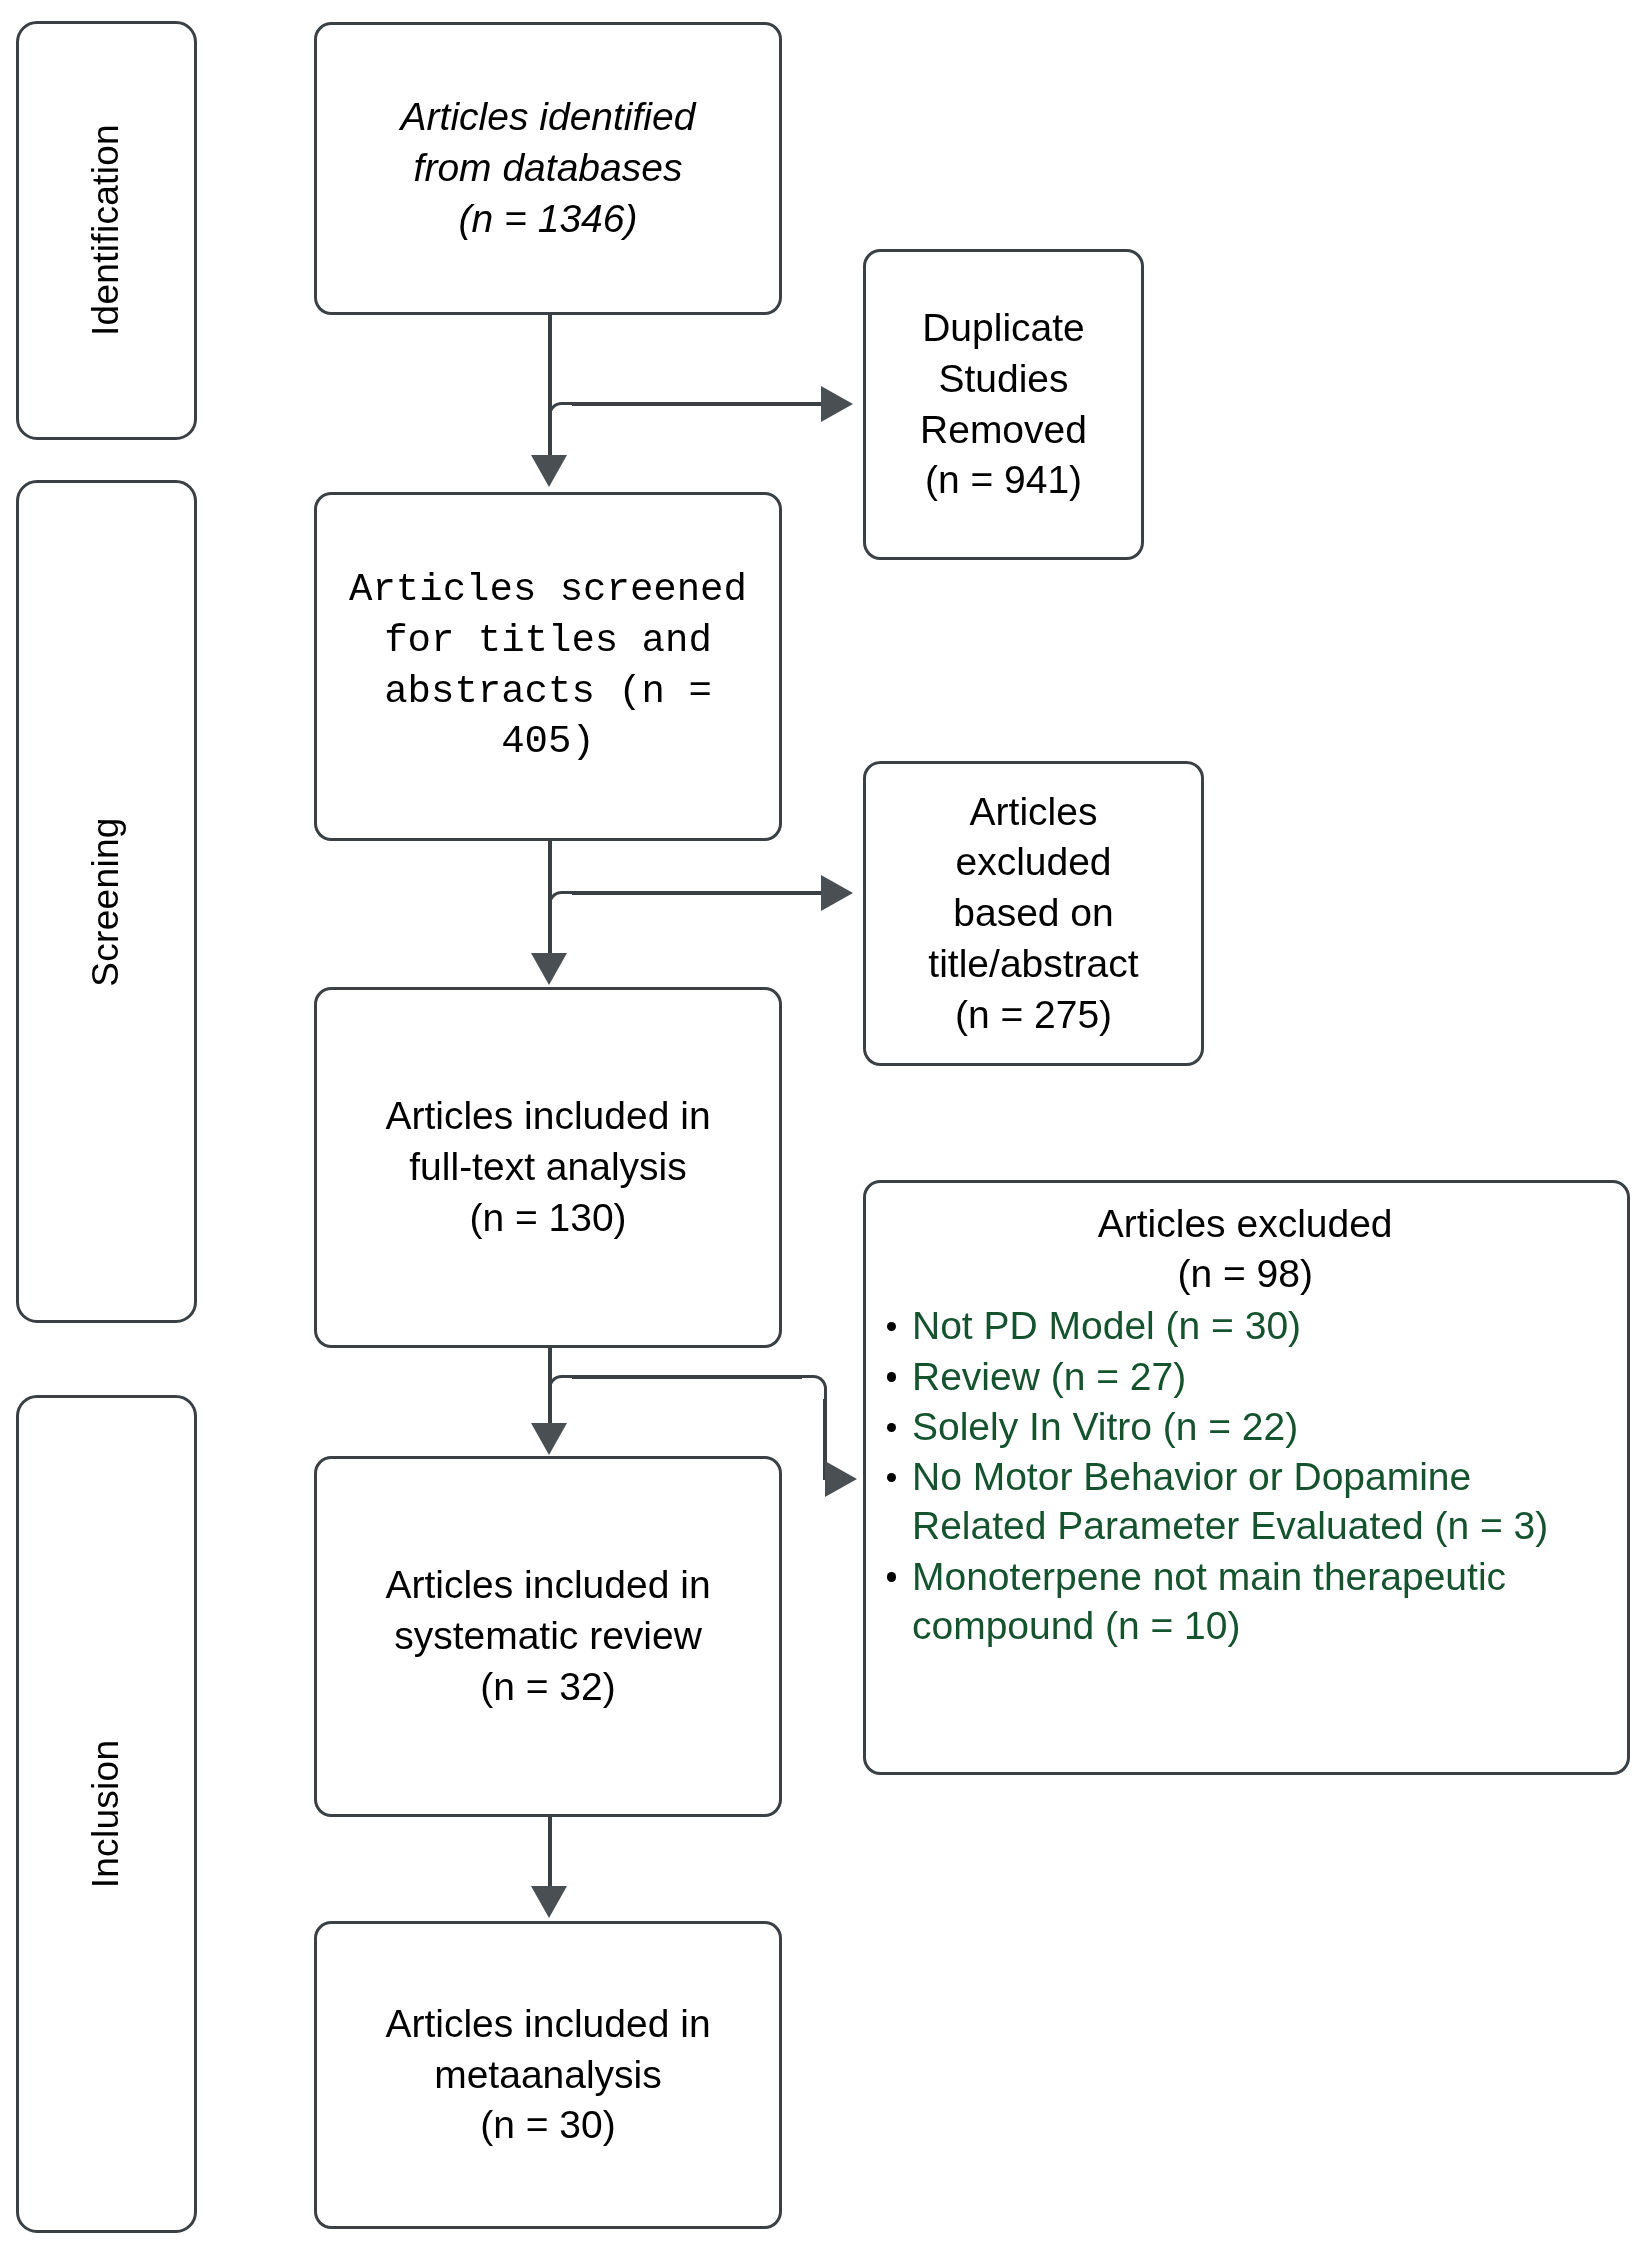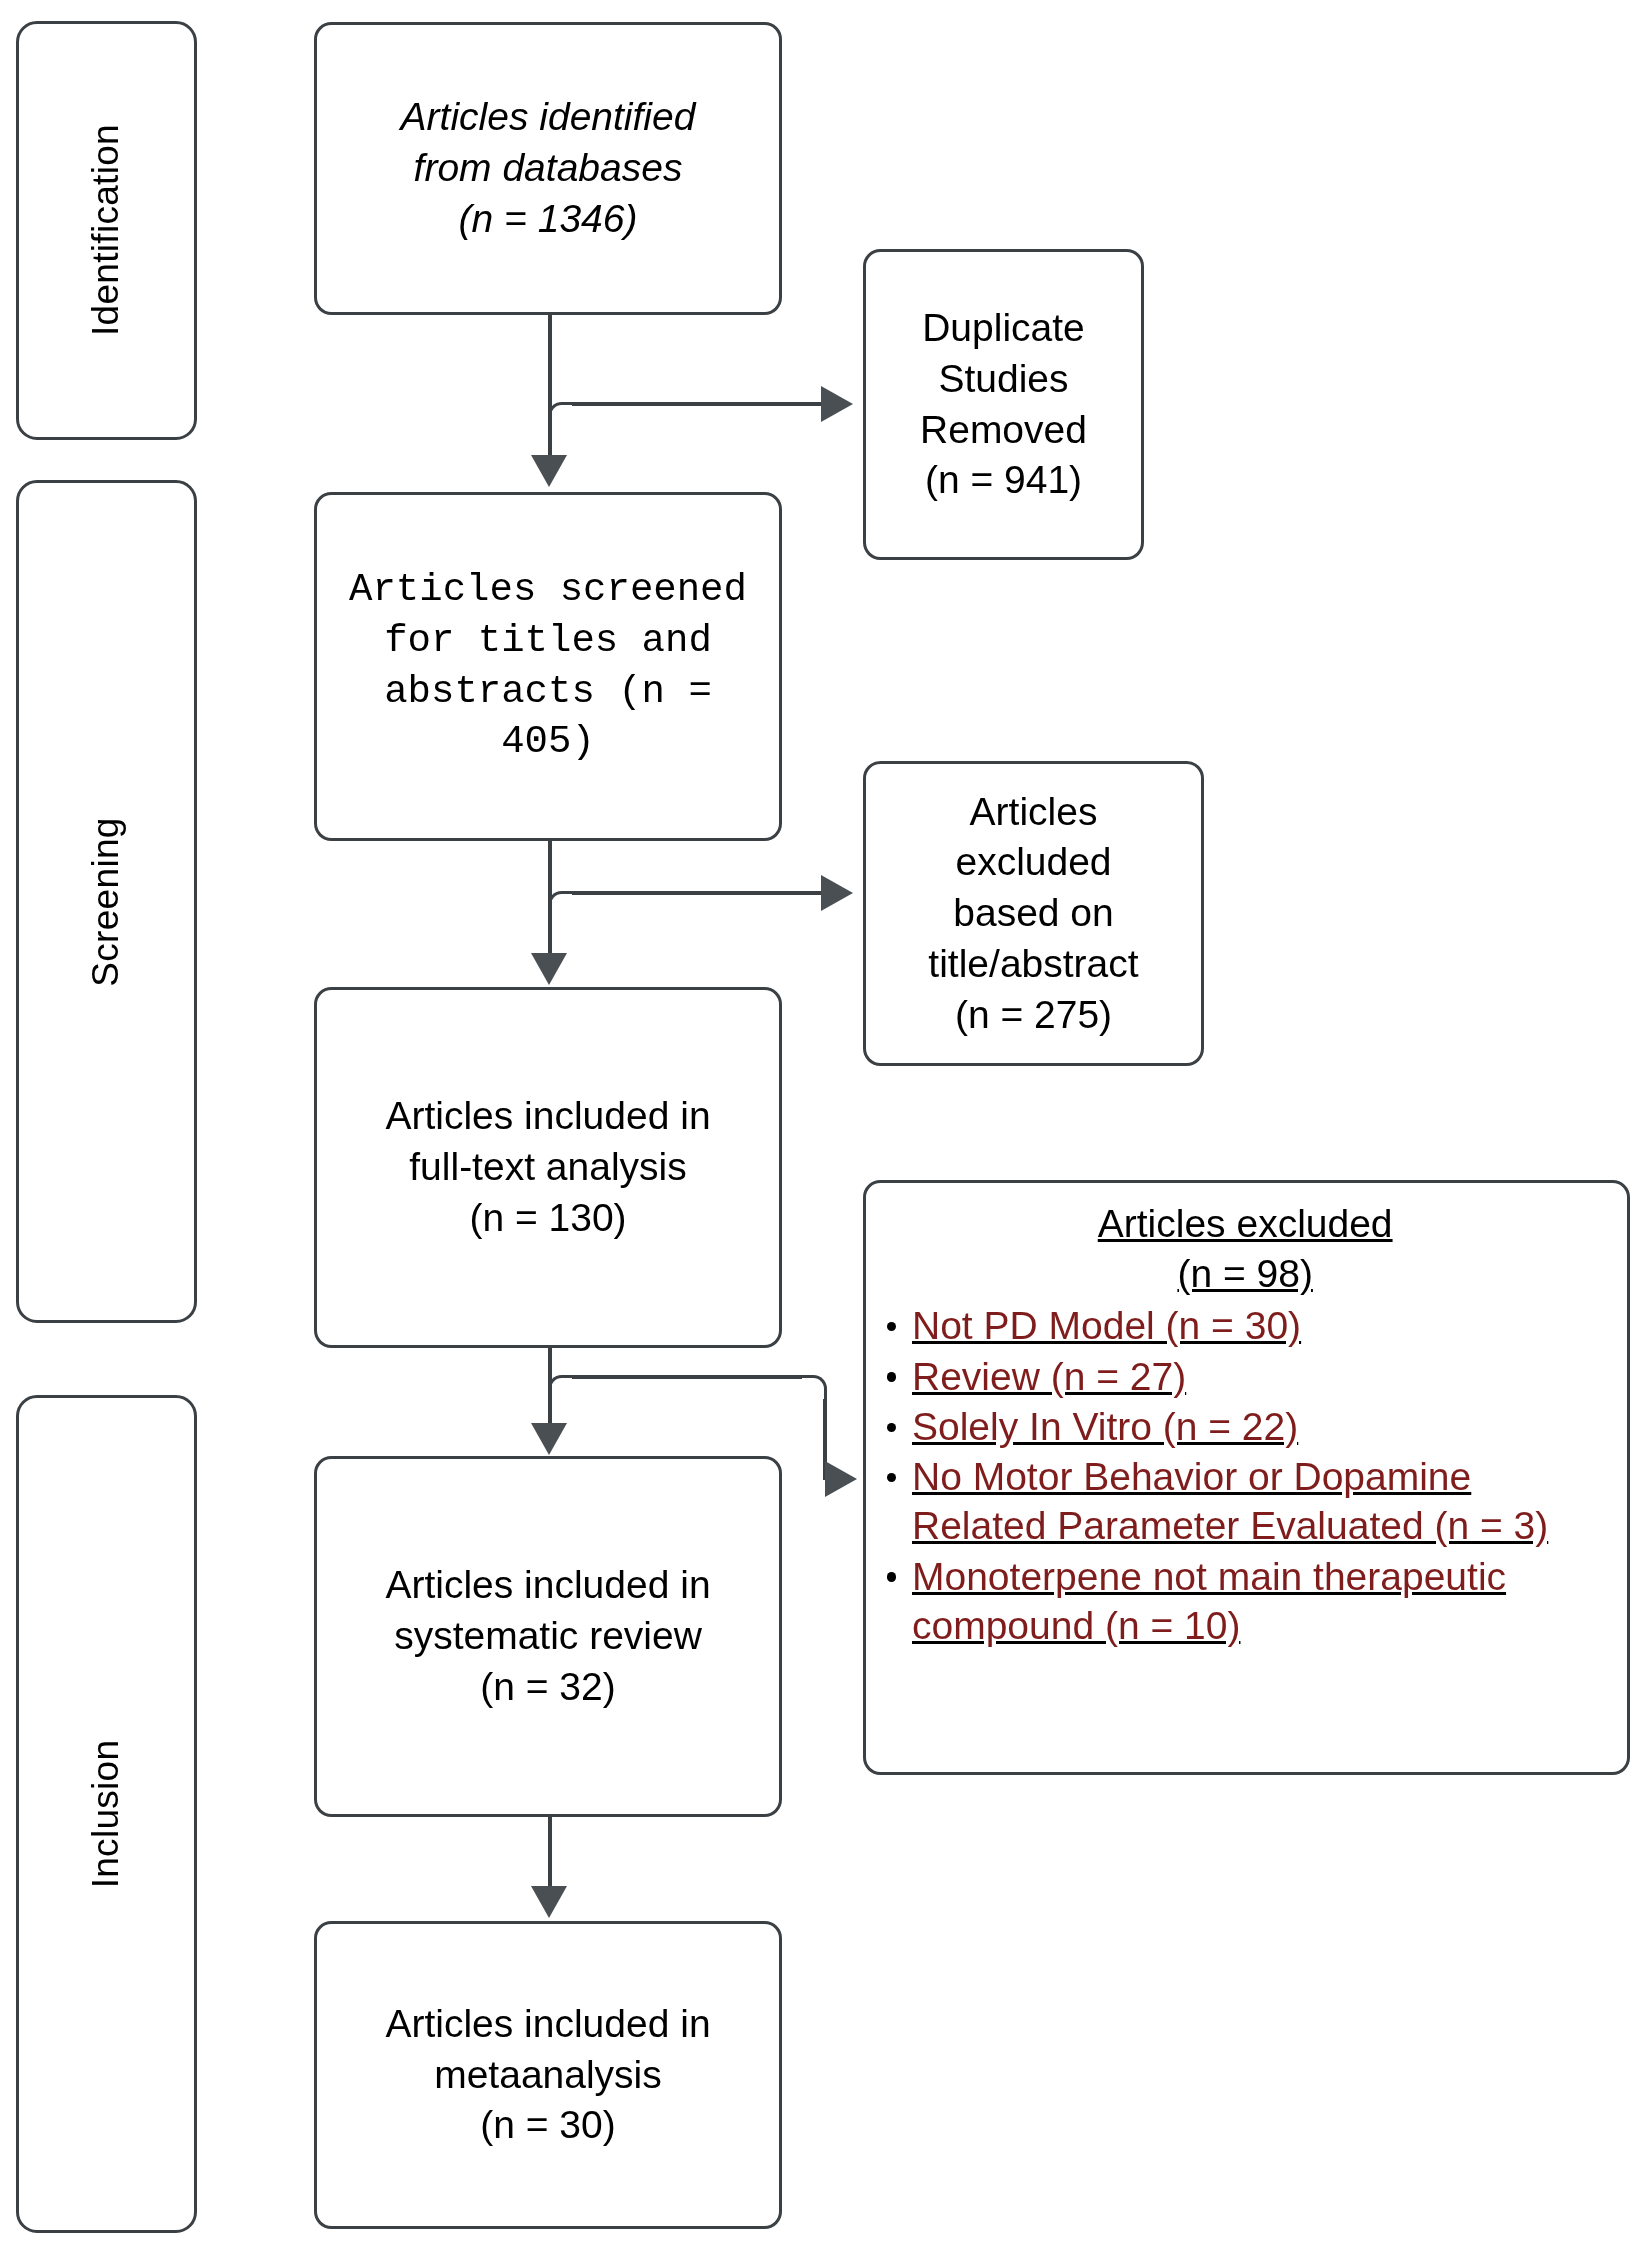--- a/index.html
+++ b/index.html
@@ -82,21 +82,21 @@
   }
   ul.excl-list {
     list-style: none;
     margin: 0;
     padding: 0;
   }
   ul.excl-list li {
     position: relative;
     font-size: 39px;
     line-height: 1.26;
-    color: #7f1d1d;
+    color: #14532d;
     padding-left: 30px;
     margin: 0 0 1.2px 0;
   }
   ul.excl-list li::before {
     content: "";
     position: absolute;
     left: 5px;
     top: 20.6px;
     width: 9.3px;
     height: 9.3px;
@@ -204,21 +204,21 @@
   </div>
 
   <div class="box" style="left:863px; top:761px; width:341px; height:305px;">
     <div class="box-text">Articles
 excluded
 based on
 title/abstract
 (n = 275)</div>
   </div>
 
-  <div class="list-box" style="left:863px; top:1180px; width:767px; height:595px;text-decoration:underline;">
+  <div class="list-box" style="left:863px; top:1180px; width:767px; height:595px;">
     <div class="list-title">Articles excluded
 (n = 98)</div>
     <ul class="excl-list">
       <li>Not PD Model (n = 30)</li>
       <li>Review (n = 27)</li>
       <li>Solely In Vitro (n = 22)</li>
       <li>No Motor Behavior or Dopamine Related Parameter Evaluated (n = 3)</li>
       <li>Monoterpene not main therapeutic compound (n = 10)</li>
     </ul>
   </div>

